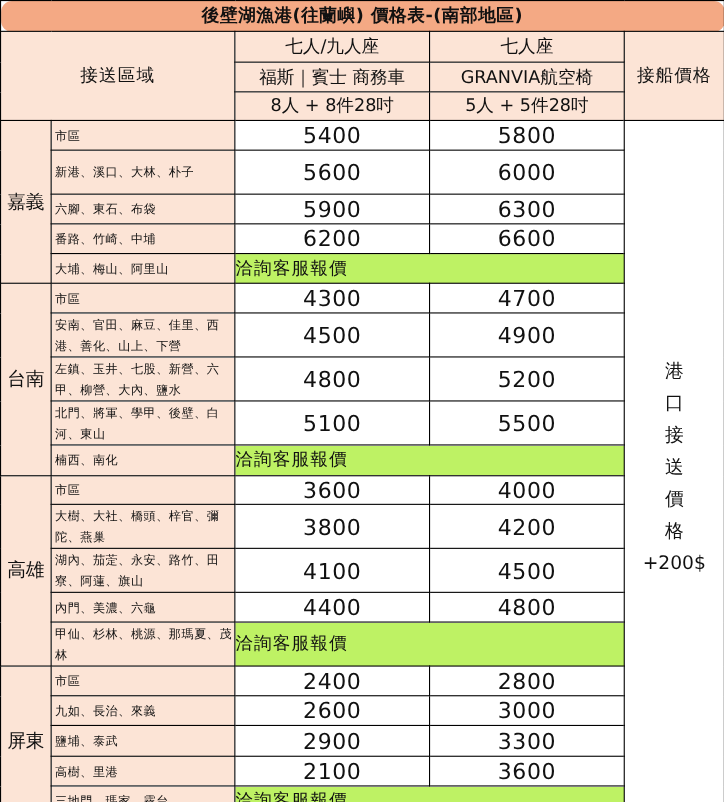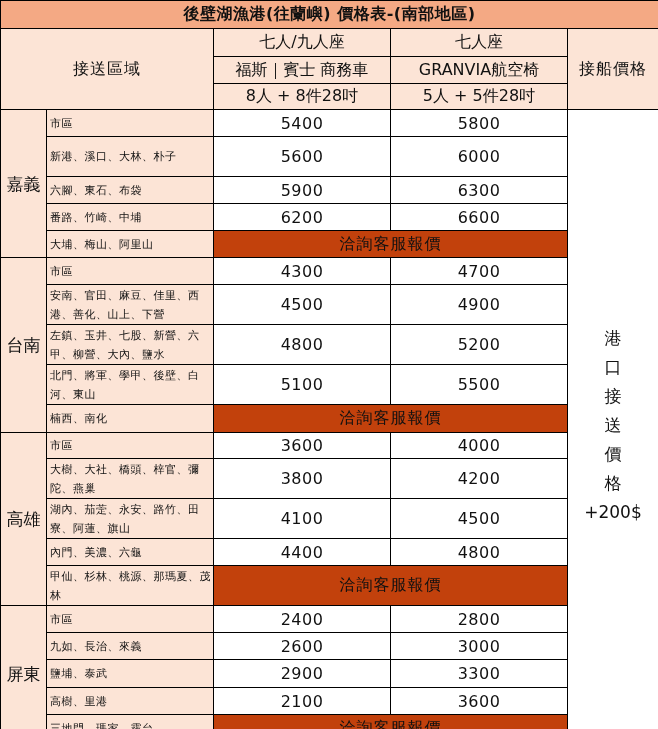--- a/index.html
+++ b/index.html
@@ -16,20 +16,21 @@
     overflow: hidden;
     white-space: nowrap;
   }
   .title {
     background: #F4A984;
     height: 27px;
     text-align: center;
     font-weight: bold;
     font-size: 16px;
     letter-spacing: 0.5px;
+    border-radius: 10px;
   }
   .hdr {
     background: #FCE4D6;
     text-align: center;
     font-size: 16px;
   }
   .hdr-area { font-size: 16px; letter-spacing: 1px; }
   .hdr-boat { font-size: 16px; letter-spacing: 1px; }
   .city {
     background: #FCE4D6;
@@ -43,26 +44,25 @@
     background: #FCE4D6;
     font-size: 11px;
     line-height: 19px;
     padding-left: 3px !important;
     white-space: normal !important;
     letter-spacing: 0.5px;
   }
   .val {
     background: #fff;
     text-align: center;
-    font-size: 16px;
+    font-size: 20px;
     letter-spacing: 0.5px;
   }
   .quote {
-    background: #c2410c;
-    text-align: center;
+    background: #bef264;
     font-size: 16px;
     letter-spacing: 1px;
   }
   .port {
     background: #fff;
     text-align: center;
     vertical-align: middle;
     font-size: 17px;
   }
   .port-col {

